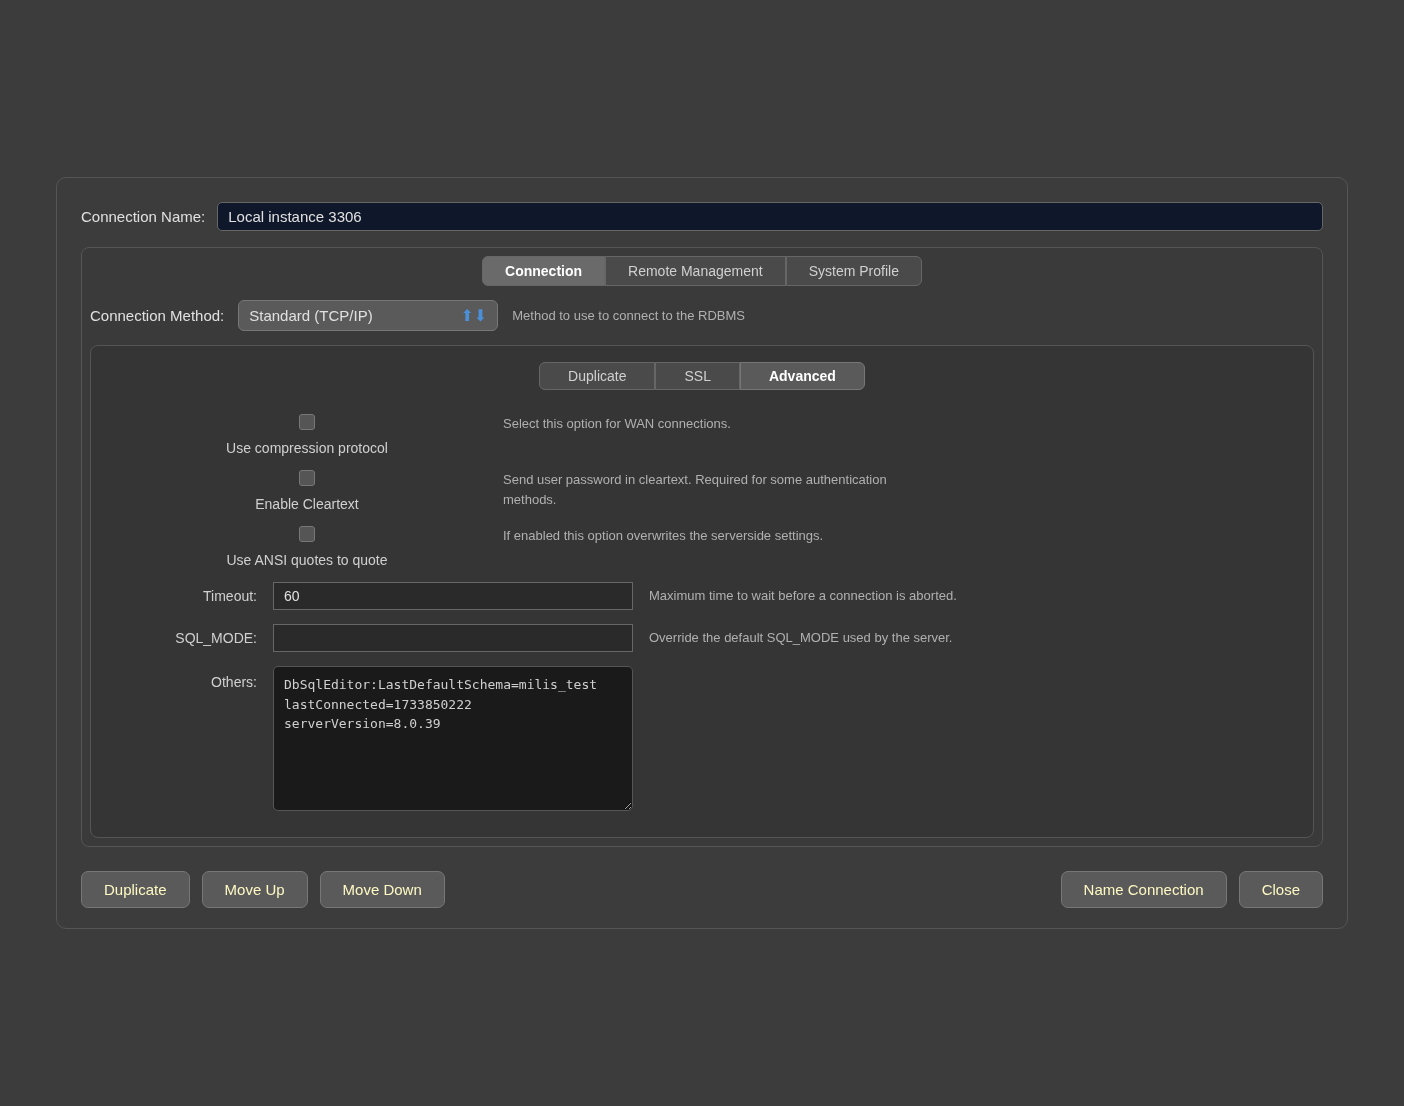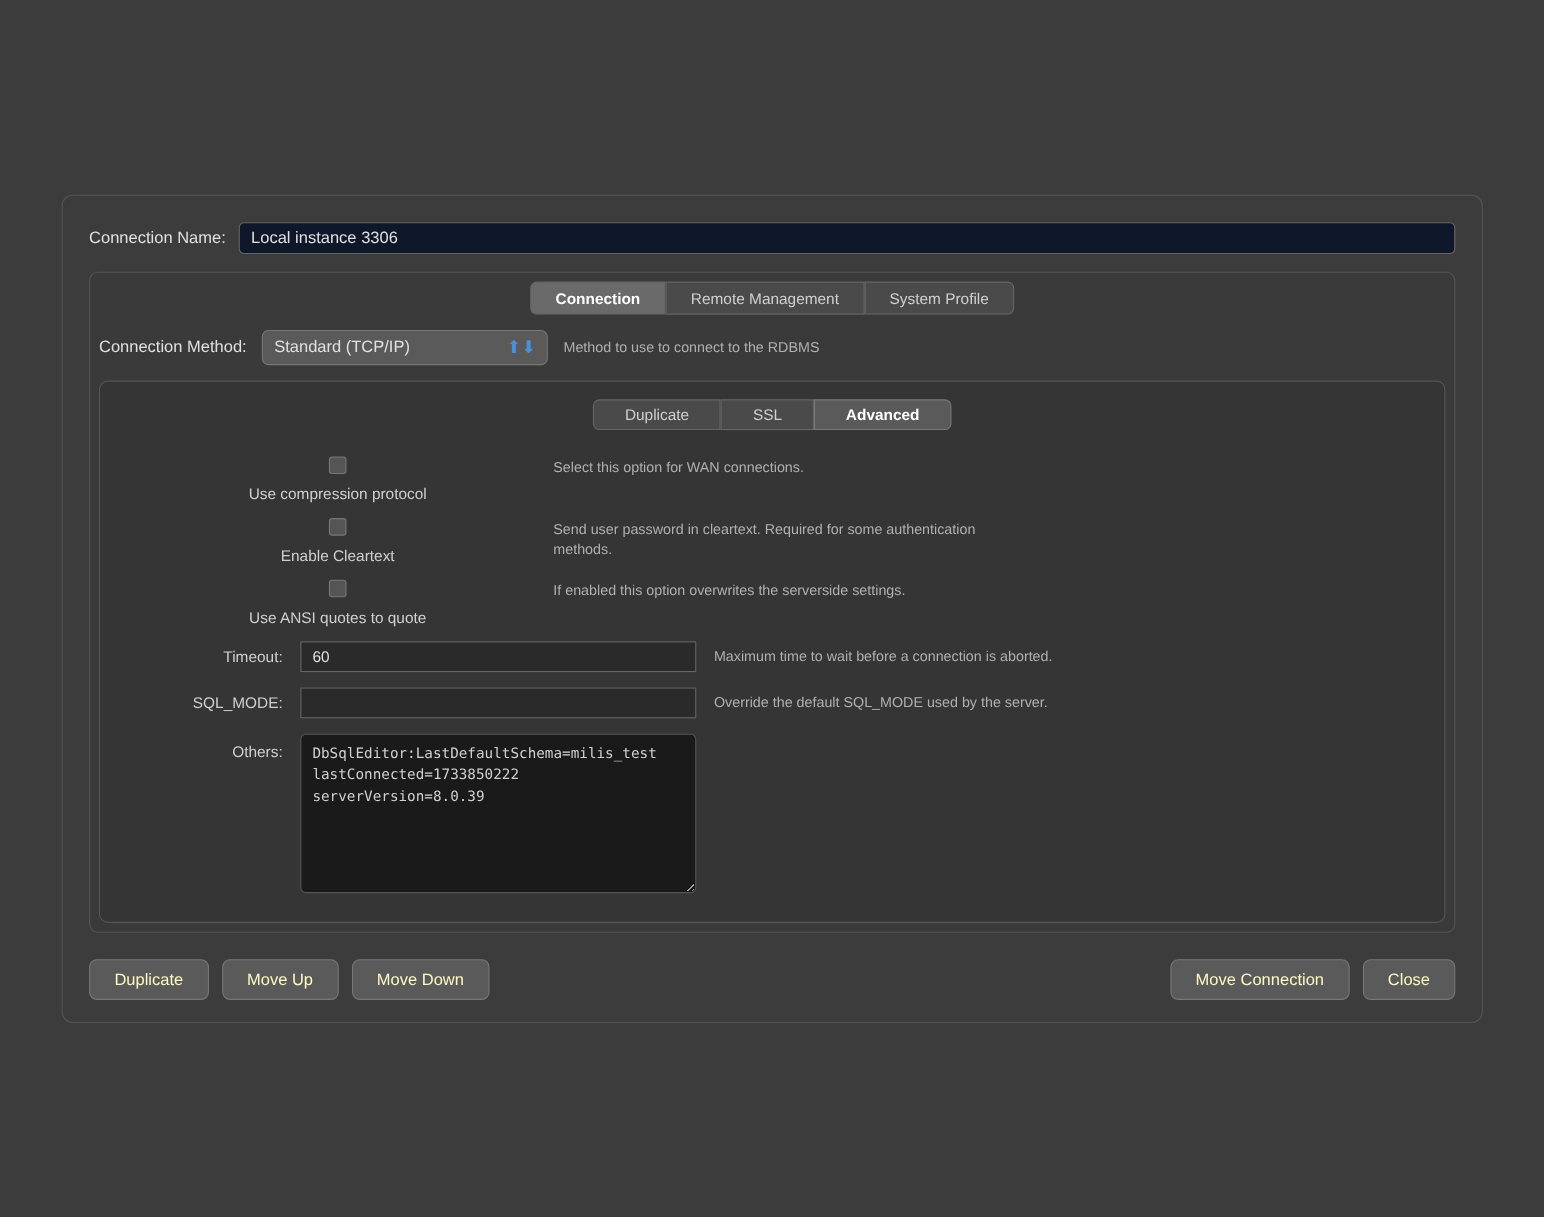--- a/index.html
+++ b/index.html
@@ -382,17 +382,17 @@
 
       </div>
     </div>
   </div>
 
   <div class="bottom-bar">
     <button class="btn">Duplicate</button>
     <button class="btn">Move Up</button>
     <button class="btn">Move Down</button>
     <div class="spacer"></div>
-    <button class="btn">Move Connection</button>
+    <button class="btn">Name Connection</button>
     <button class="btn">Close</button>
   </div>
 
 </div>
 
 </body></html>

